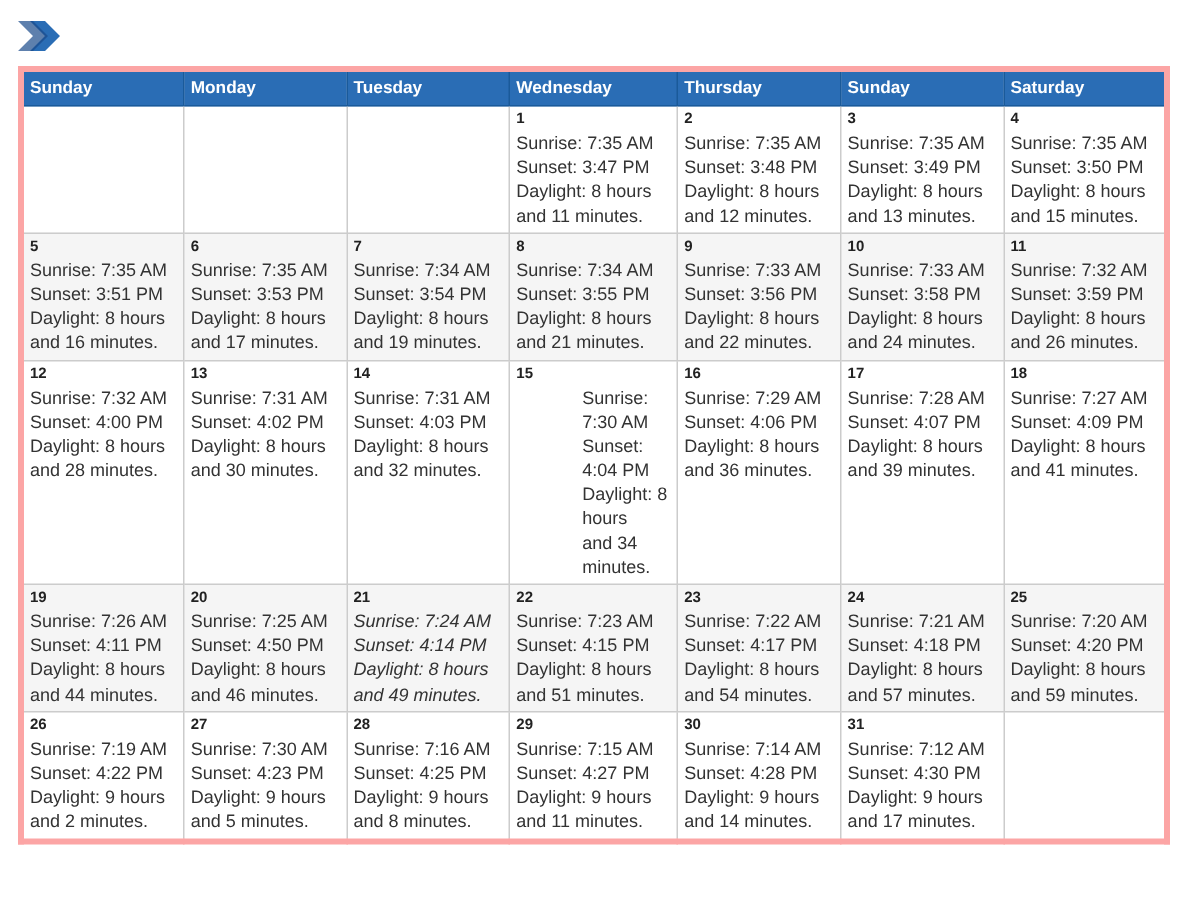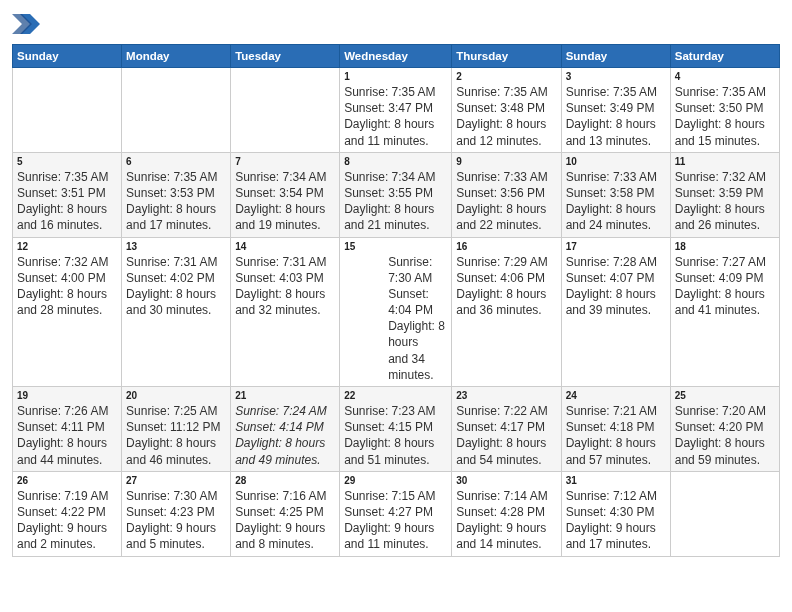--- a/index.html
+++ b/index.html
@@ -55,21 +55,21 @@
       color: #1a1a2e;
       line-height: 1.1;
     }
     .location {
       font-size: 13px;
       color: #333;
     }
     .calendar {
       width: 100%;
       border-collapse: collapse;
-      border: 1px solid #fca5a5;
+      border: 4px solid #fca5a5;
     }
     .calendar th {
       background: #2a6db5;
       color: #fff;
       font-size: 11.5px;
       font-weight: bold;
       padding: 5px 4px;
       text-align: left;
       border: 1px solid #1a5a9a;
     }
@@ -275,21 +275,21 @@
           <td>
             <span class="day-num">19</span>
             <div class="day-info" style="white-space: pre-line;">Sunrise: 7:26 AM
 Sunset: 4:11 PM
 Daylight: 8 hours
 and 44 minutes.</div>
           </td>
           <td>
             <span class="day-num">20</span>
             <div class="day-info" style="white-space: pre-line;">Sunrise: 7:25 AM
-Sunset: 11:12 PM
+Sunset: 4:50 PM
 Daylight: 8 hours
 and 46 minutes.</div>
           </td>
           <td>
             <span class="day-num">21</span>
             <div class="day-info" style="white-space: pre-line; font-style: italic;">Sunrise: 7:24 AM
 Sunset: 4:14 PM
 Daylight: 8 hours
 and 49 minutes.</div>
           </td>

